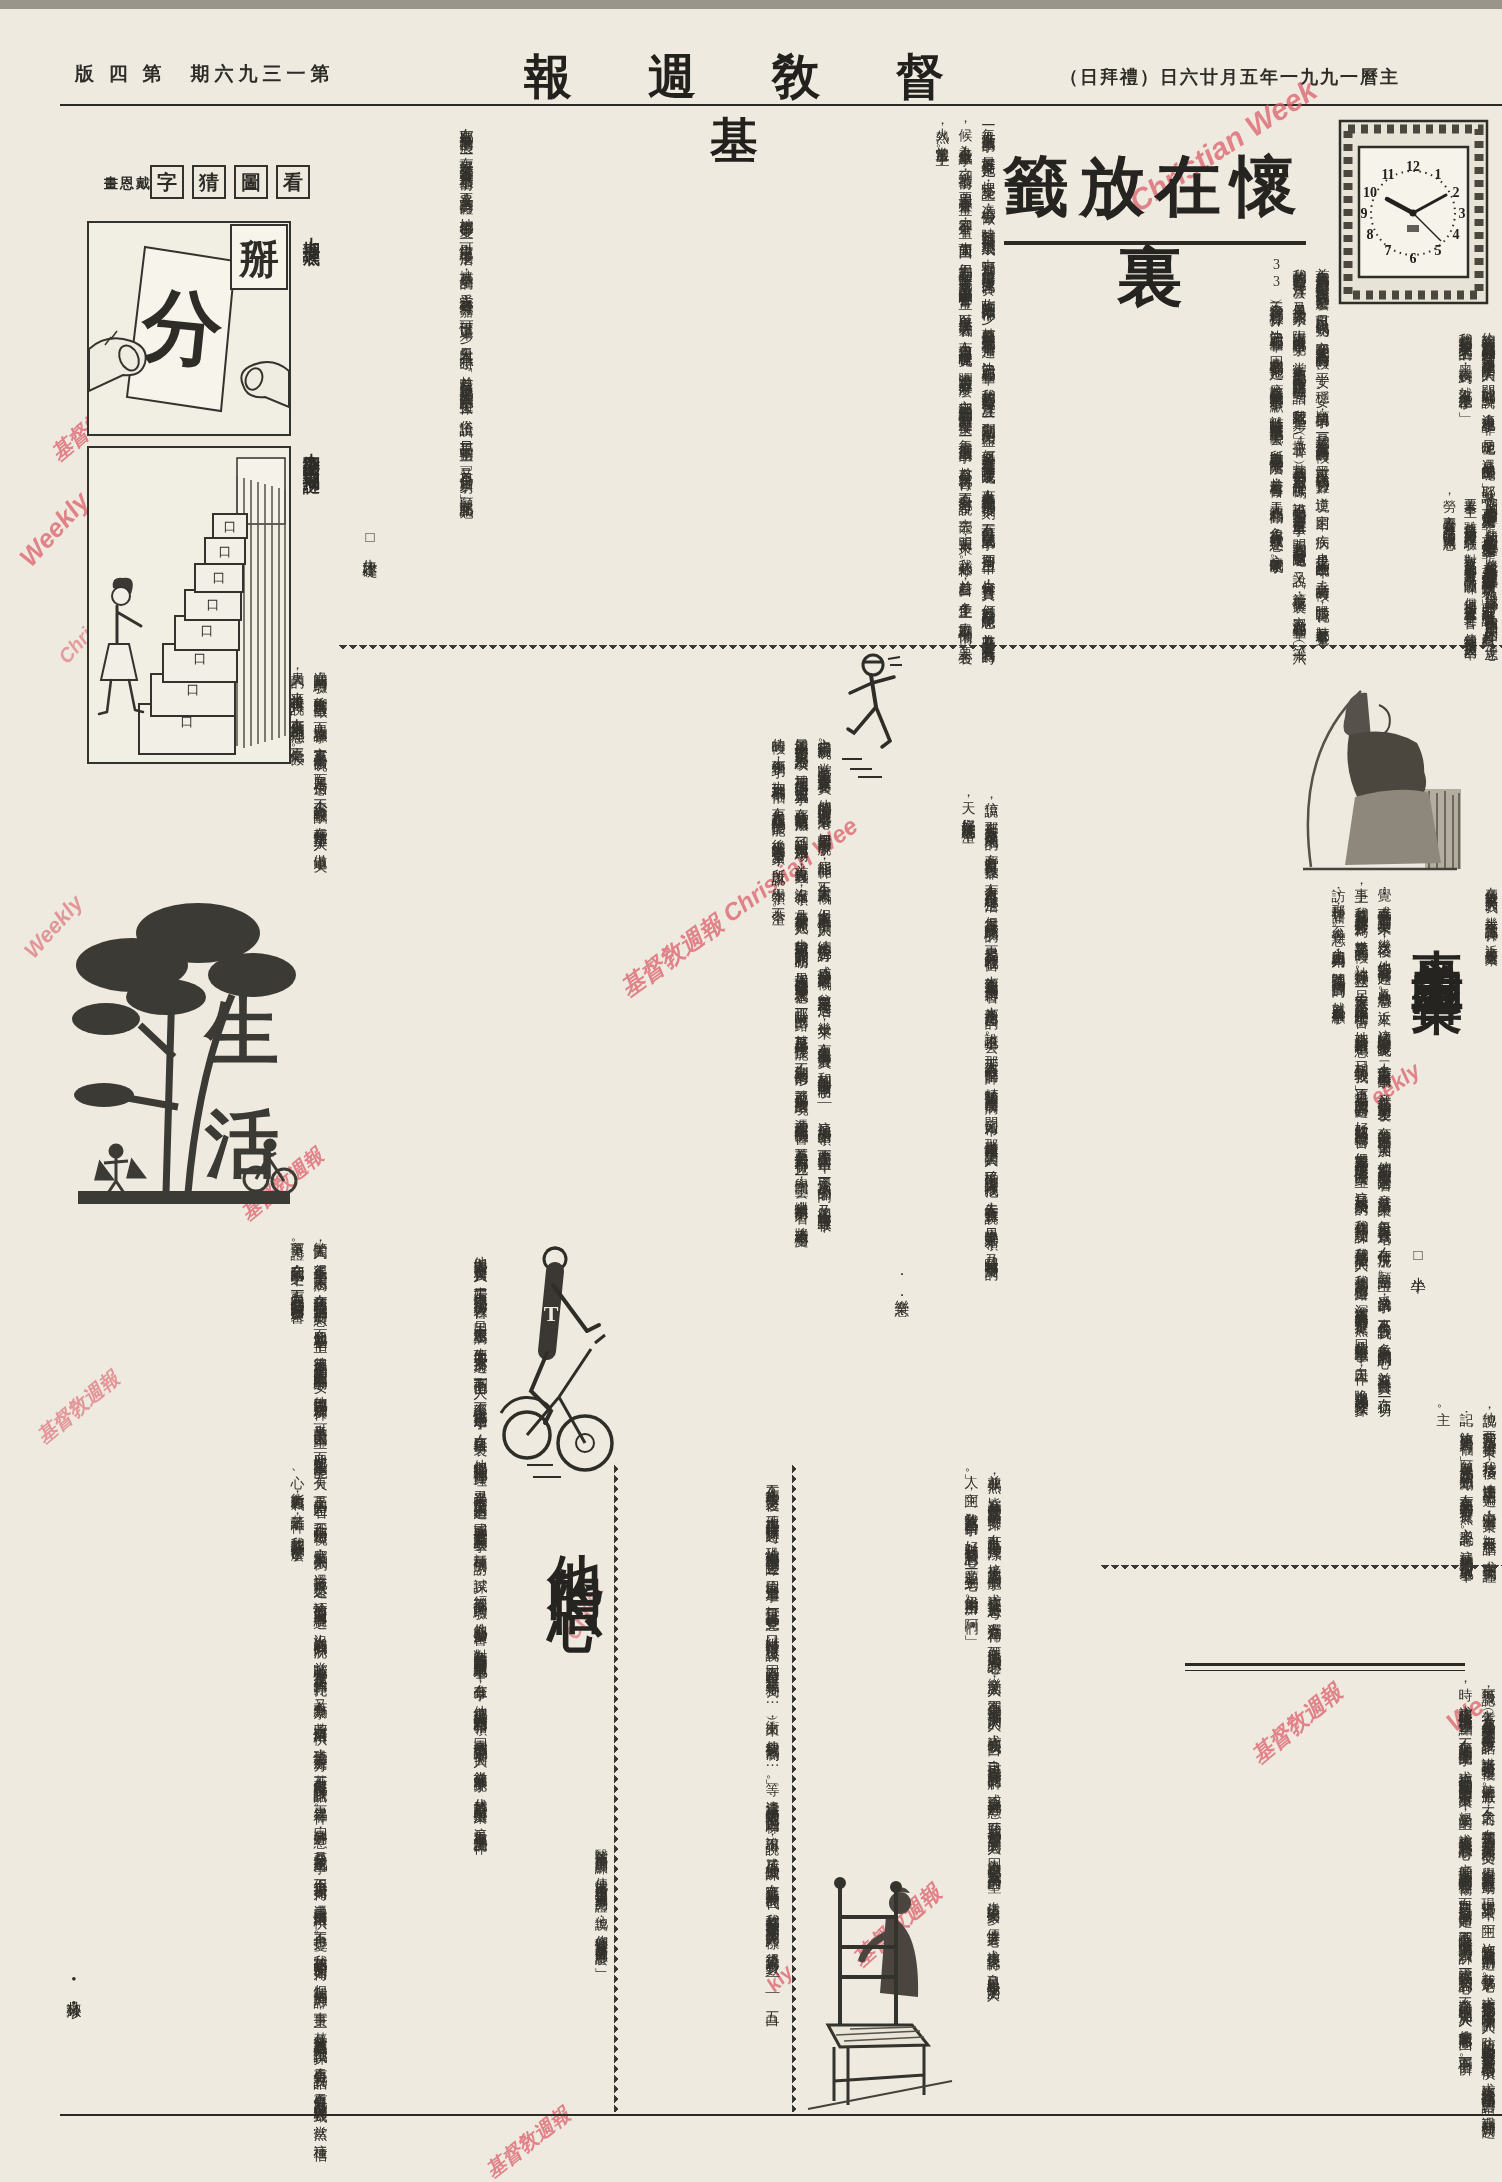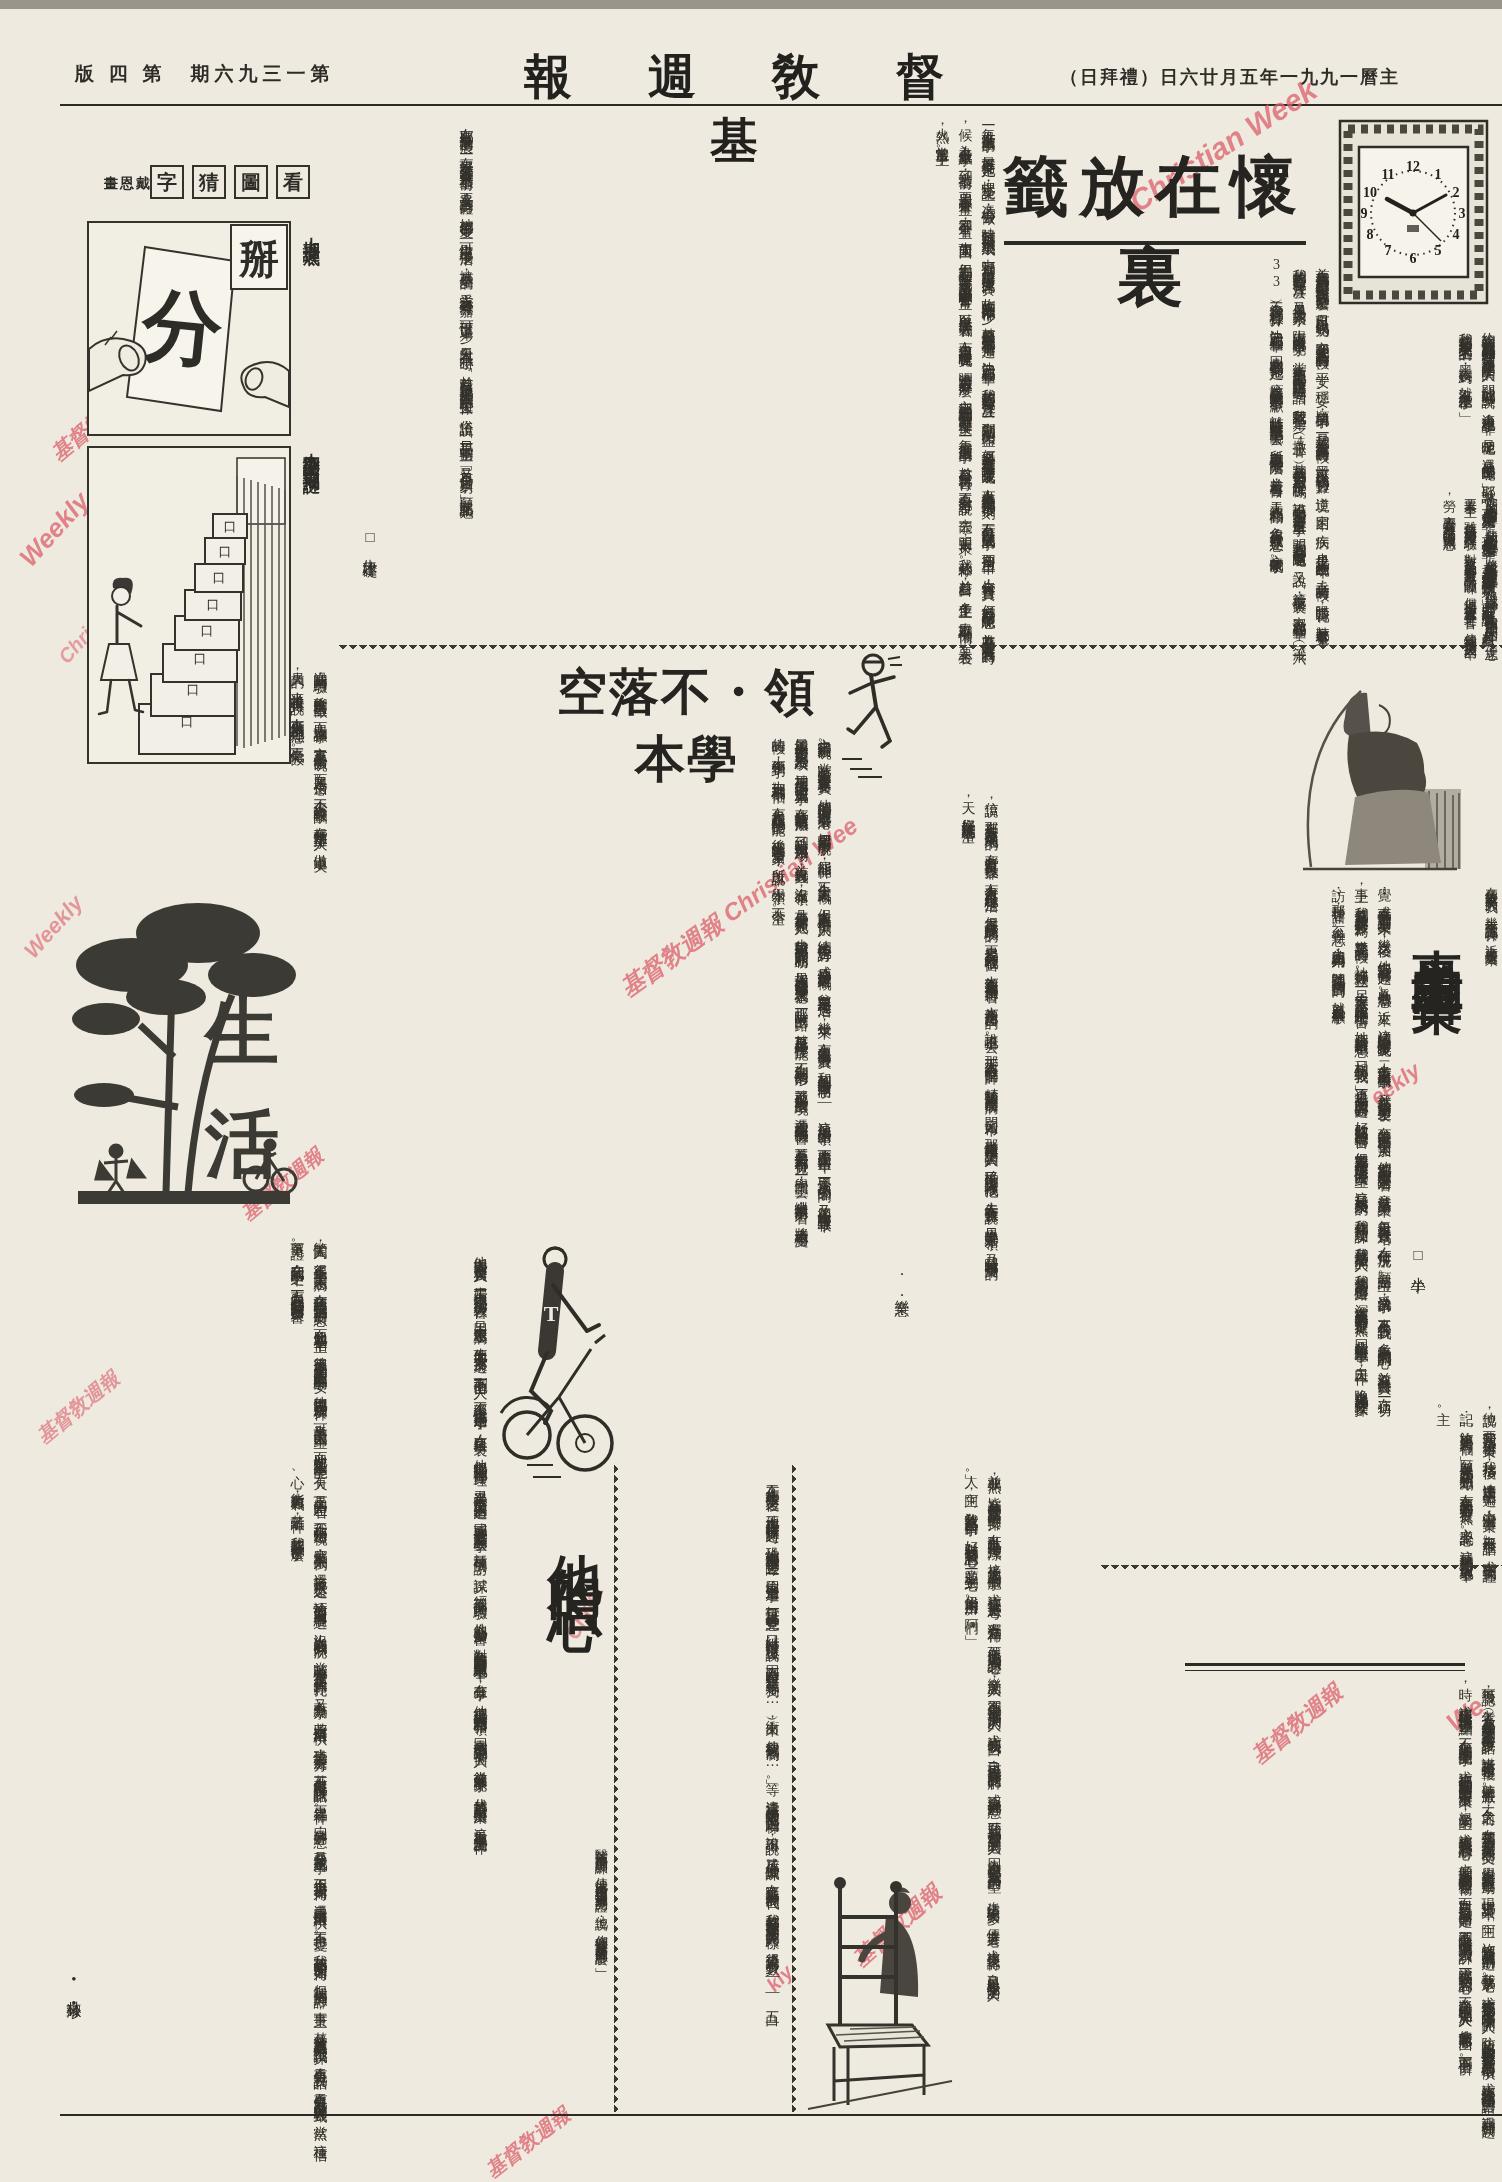--- a/index.html
+++ b/index.html
@@ -135,21 +135,20 @@
   <div class="abs v body" style="left:1340px;top:312px;width:160px;height:320px;">約翰福音第九章記載耶穌與門徒遇見一個生來是瞎子的人，門徒就問耶穌說：「這人是誰犯了罪？是他呢？還是他的父母呢？」耶穌說：「也不是這人犯了罪，也不是他父母犯了罪，乃是要在他身上顯出神的作為來。」主耶穌跟着就說：「趁着白日，我們必須作那差我來者的工；黑夜將到，就沒有人能作工了。」</div>
   <div class="abs v body" style="left:1008px;top:248px;width:326px;height:384px;">首先我們要思想到白日與黑夜所代表的是甚麼？白日可以代表光明，亦即我們人生有為的時候、平安、穩妥、順境的日子，是我們一生最有作為的時候；黑夜可以代表一切苦難、逆境、窮困、疾病，也是代表人生的晚年，垂老的時候，眼睛昏花，甚麼都看不見了。我們的生命好像一片浮雲，又像早晨的霧水，太陽出來就轉眼不見了。當大衛數算他的人生時說過這樣的一句話：「我離死不過一步。」（撒上廿4）其實我們每個人豈不都是一樣嗎？誰也不知道明天會發生甚麼事？明天我們有甚麼遭遇呢？又說：「籤放在懷裏，定命乃在耶和華。」（箴十六33）不管我們怎樣打算，決定乃在耶和華。因此我們不要拖延，應該奉獻的就當趁早奉獻，離世的時候甚麼也不能帶去。所以我們要愛惜光陰，趁着還有今日，天天彼此相勸，免得有人被罪迷惑，心裏就剛硬了。</div>
   <div class="abs v body" style="left:482px;top:108px;width:518px;height:524px;">每一件應當做的事，最好不要拖延；把它交託主，憑信心去做，時候到了自然水到渠成。中福月刊有一年曾舉辦過徵文比賽，收到的應徵稿件不少，甚麼原因我到現在還不知道；決定乃在耶和華。我們的生命好像一片浮雲，一剎那間消失殆盡，何必要等到最後五分鐘才去完成呢？有人做事總是拖到最後一刻，有五分鐘可以完成的事，卻要用上半日；生命何其寶貴，何必等到身已焦急呢？為甚麼不趁着年青有為的時候，為主多做點事？到了墳墓前，要用香膏來膏主，卻尋不着主，失望而回！但馬利亞在主生前就拿了一瓶至貴的眞哪噠香膏膏主，以至全屋滿了香氣。有人說何用這樣枉費呢？賙濟窮人豈不更好麼？主卻稱讚馬利亞所做的是一件美事。每一個應當做的事，趁有今日就當去行；不要對鄰舍說，去罷，明天再來，我必給你。趁着白日，多作主工；殷勤不可懶惰，要心裏火熱，常常服事主。</div>
   <div class="abs v body" style="left:388px;top:108px;width:90px;height:500px;">在主耶穌復活的早晨，有一班婦女帶着香膏來到墳墓前，要膏主的身體，她們何等愛主；可惜主已經復活了，墳墓是空的，愛主之心雖然可嘉，可惜已遲了一步。白天只有十二小時。「趁着白日」就是把握僅有的十二小時去作工。俗語說：「早起三朝當一工」，又云「早起毋須窮。」願以此語互勉！</div>
   <div class="abs v byline" style="left:360px;top:520px;height:110px;">□朱建礎</div>
 
   <div class="abs wavyh" style="left:338px;top:636px;width:1164px;"></div>
 
   <div class="abs v body small" style="left:1240px;top:480px;width:262px;height:150px;">朋友的一再邀請和引導，使我的整個人生觀改變，將我從黑暗與迷途中找回來，得以認識眞神。由我信主的那一天開始，便立志要事奉主；雖然自覺幼嫩又沒有經驗，對敎會眾多的事奉實在有說不出的滋味，但傳福音與敎會事奉之甘苦，使我體會到傳道人的辛勞，心裏實在有一種說不出的味道與感恩。</div>
 
-  <div class="abs headline" style="left:536px;top:650px;width:302px;font-size:50px;letter-spacing:2px;text-align:center;">空落不・領本學</div>
 
   <svg class="abs" style="left:838px;top:640px;" width="70" height="132" viewBox="0 0 70 132">
     <circle cx="35" cy="16" r="10" fill="none" stroke="#2f2d28" stroke-width="3"></circle>
     <path d="M25 13 H45" stroke="#2f2d28" stroke-width="3"></path>
     <path d="M50 10 L62 8 M52 16 L64 16" stroke="#2f2d28" stroke-width="2"></path>
     <path d="M33 26 L38 58" stroke="#2f2d28" stroke-width="4" stroke-linecap="round"></path>
     <path d="M34 34 L12 44 M34 34 L56 28" stroke="#2f2d28" stroke-width="3.5" stroke-linecap="round"></path>
     <path d="M38 58 L16 84 L10 80 M38 58 L52 92 L44 98" stroke="#2f2d28" stroke-width="3.5" fill="none" stroke-linecap="round"></path>
     <path d="M4 110 H24 M12 120 H34 M20 128 H44" stroke="#2f2d28" stroke-width="2"></path>
   </svg>

